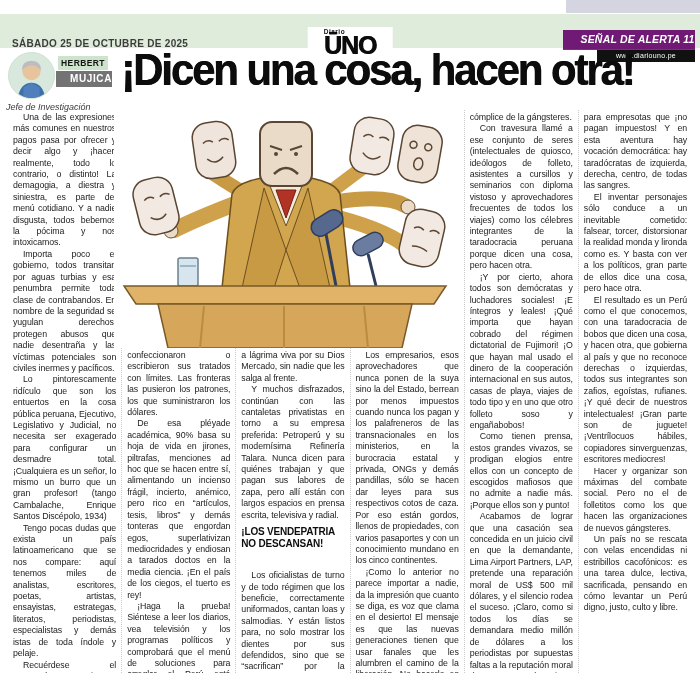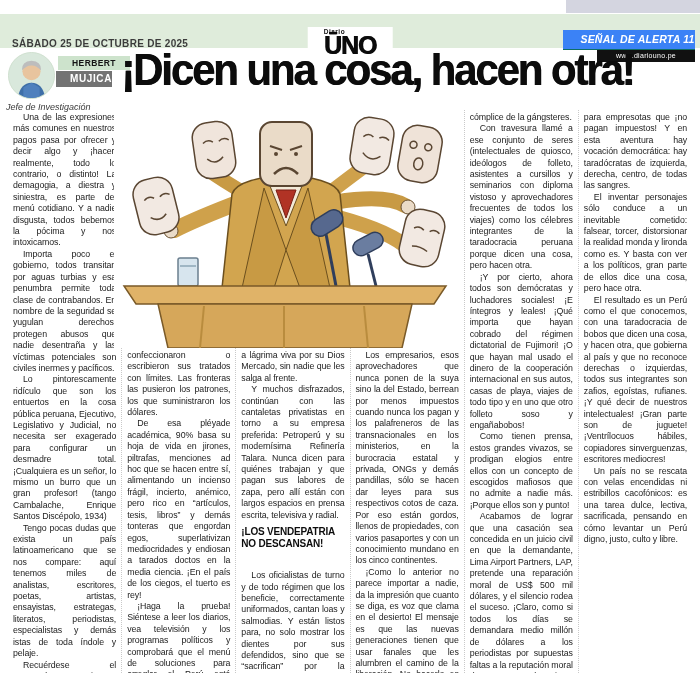--- a/index.html
+++ b/index.html
@@ -11,31 +11,31 @@
   .topstrip { position:absolute; left:0; top:0; width:700px; height:14px; background:#fff; }
   .top-remnant { position:absolute; right:0; top:0; width:134px; height:13px; background:#d4d5e0; }
 
   
   .masthead { position:absolute; left:0; top:14px; width:700px; height:34px; background:#dfecdb; }
   .date { position:absolute; left:12px; top:24px; font-size:10px; font-weight:bold; color:#3c3c3c; letter-spacing:0.3px; }
   .logo-wrap { position:absolute; left:50%; top:13px; transform:translateX(-50%); background:#fff; padding:1px 16px 2px; text-align:left; }
   .logo-top { display:block; font-size:6.5px; font-weight:bold; color:#111; letter-spacing:0.5px; }
   .logo-main { display:block; font-size:25px; line-height:0.85; font-weight:bold; color:#0b0b0b; letter-spacing:-1px;
                text-shadow:0.7px 0 currentColor; }
-  .alert-box { position:absolute; right:5px; top:16px; width:132px; height:19px; background:#3b82f6;
+  .alert-box { position:absolute; right:5px; top:16px; width:132px; height:19px; background:#701a75;
                color:#fff; font-size:10.5px; font-weight:bold; font-style:italic; text-align:center;
                line-height:19px; letter-spacing:0.2px; box-shadow:0 1px 0 #0e6e64;padding-left:17px; }
   .url-box { position:absolute; right:5px; top:36px; width:98px; height:12px; background:#111;
              color:#fff; font-size:7px; line-height:12px; text-align:center; letter-spacing:0.3px; }
 
   
   .author { position:absolute; left:6px; top:50px; width:112px; height:60px; z-index:3; }
   .author-photo { position:absolute; left:2px; top:2px; width:47px; height:47px; border-radius:50%;
                   background:#d7e7d9; overflow:hidden; border:1px solid #cfe0cf; }
-  .band-first { position:absolute; left:52px; top:6px; width:72px; height:14px; background:#cde3cc;
+  .band-first { position:absolute; left:52px; top:6px; width:50px; height:14px; background:#cde3cc;
                 color:#141414; font-size:8.5px; font-weight:bold; text-align:center; line-height:14px; letter-spacing:0.4px; }
   .band-last { position:absolute; left:50px; top:21px; width:56px; height:16px; background:#737373;
                color:#fff; font-size:10px; font-weight:bold; text-align:right; line-height:16px; letter-spacing:0.6px; }
   .author-role { position:absolute; left:0px; top:52px; width:120px; font-size:9px; font-style:italic; color:#3a3a3a; }
 
   
   .headline { position:absolute; left:121px; top:44px; width:578px; z-index:3; white-space:nowrap;
               font-size:45px; font-weight:bold; letter-spacing:-2.2px; color:#0c0c0c;
               transform:scaleX(0.93); transform-origin:left top; text-shadow:0.7px 0 currentColor; }
 
@@ -115,20 +115,21 @@
         <p class="para">cómplice de la gángsteres.</p>
         <p class="para ind">Con travesura llamé a ese conjunto de seres (intelectuales de quiosco, ideólogos de folleto, asistentes a cursillos y seminarios con diploma vistoso y aprovechadores frecuentes de todos los viajes) como los célebres integrantes de la taradocracia peruana porque dicen una cosa, pero hacen otra.</p>
         <p class="para ind">¡Y por cierto, ahora todos son demócratas y luchadores sociales! ¡E íntegros y leales! ¡Qué importa que hayan cobrado del régimen dictatorial de Fujimori! ¡O que hayan mal usado el dinero de la cooperación internacional en sus autos, casas de playa, viajes de todo tipo y en uno que otro folleto soso y engañabobos!</p>
         <p class="para ind">Como tienen prensa, estos grandes vivazos, se prodigan elogios entre ellos con un concepto de escogidos mafiosos que no admite a nadie más. ¡Porque ellos son y punto!</p>
         <p class="para ind">Acabamos de lograr que una casación sea concedida en un juicio civil en que la demandante, Lima Airport Partners, LAP, pretende una reparación moral de US$ 500 mil dólares, y el silencio rodea el suceso. ¡Claro, como si todos los días se demandara medio millón de dólares a los periodistas por supuestas faltas a la reputación moral de una empresa lucrativa!</p>
       </div>
     <div class="col">
         <p class="para">para empresotas que ¡no pagan impuestos! Y en esta aventura hay vocación democrática: hay taradócratas de izquierda, derecha, centro, de todas las sangres.</p>
         <p class="para ind">El inventar personajes sólo conduce a un inevitable cometido: falsear, torcer, distorsionar la realidad monda y lironda como es. Y basta con ver a los políticos, gran parte de ellos dice una cosa, pero hace otra.</p>
         <p class="para ind">El resultado es un Perú como el que conocemos, con una taradocracia de bobos que dicen una cosa, y hacen otra, que gobierna al país y que no reconoce derechas o izquierdas, todos sus integrantes son zafios, egoístas, rufianes. ¡Y qué decir de nuestros intelectuales! ¡Gran parte son de juguete! ¡Ventrílocuos hábiles, copiadores sinverguenzas, escritores mediocres!</p>
+        <p class="para ind">Hacer y organizar son máximas del combate social. Pero no el de folletitos como los que hacen las organizaciones de nuevos gángsteres.</p>
         <p class="para ind">Un país no se rescata con velas encendidas ni estribillos cacofónicos: es una tarea dulce, lectiva, sacrificada, pensando en cómo levantar un Perú digno, justo, culto y libre.</p>
       </div>
   </div>
 
   <div class="illustration">
     <svg viewBox="0 0 344 238">
 
       <path d="M126,92 Q84,108 60,120" stroke="#cfa14b" stroke-width="16" fill="none" stroke-linecap="round"></path>
       <path d="M132,84 Q108,70 94,60" stroke="#c89a44" stroke-width="14" fill="none" stroke-linecap="round"></path>
       <path d="M214,84 Q240,64 254,54" stroke="#cfa14b" stroke-width="14" fill="none" stroke-linecap="round"></path>

